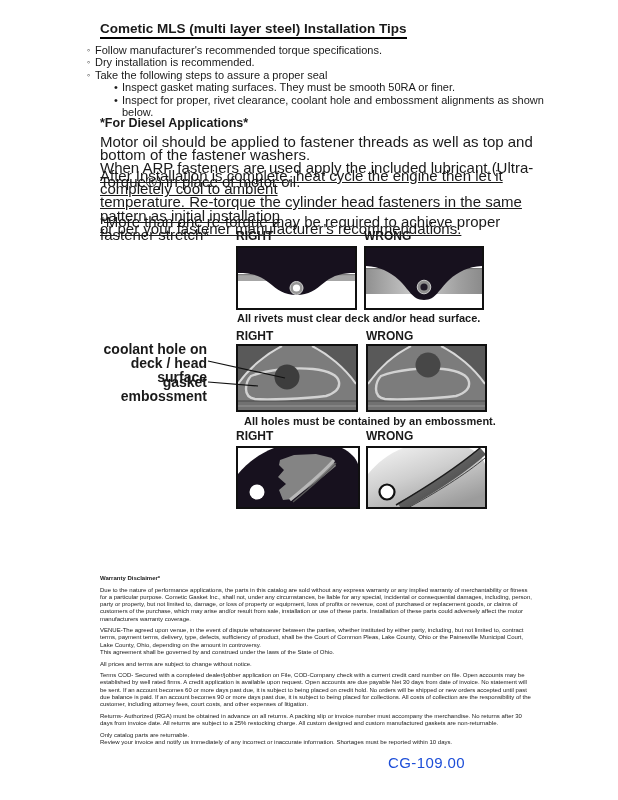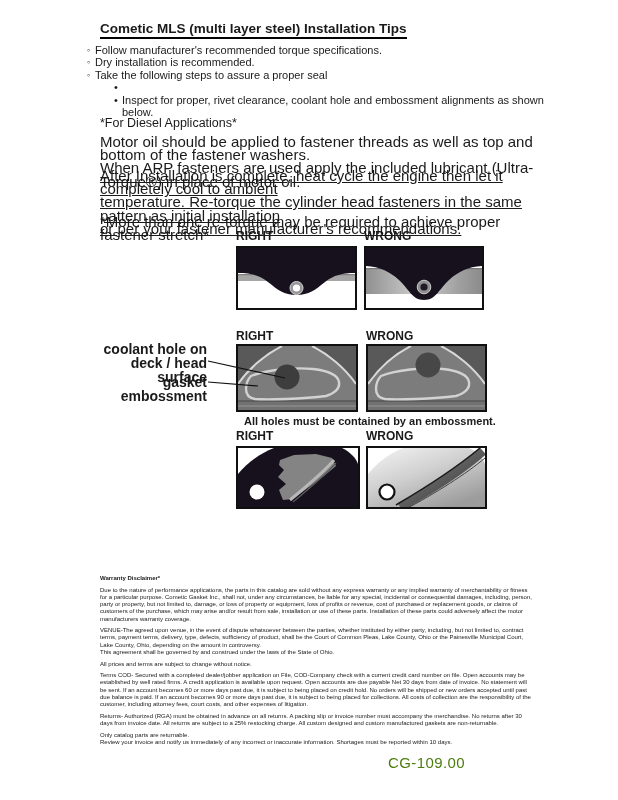--- a/index.html
+++ b/index.html
@@ -7,32 +7,32 @@
         font-family:"Liberation Sans",sans-serif;color:#1a1a1a;padding-left:40px;}
   .abs{position:absolute;}
   .title{left:100px;top:21px;font-size:13.5px;font-weight:700;
          border-bottom:2px solid #000;padding-bottom:1px;}
   .tips{left:87px;top:44px;width:478px;font-size:11px;line-height:12.4px;}
   .tip{display:flex;}
   .tip .marker{width:8px;flex:0 0 8px;}
   .tip.l1 .marker{font-size:9px;}
   .tip.l2{padding-left:27px;}
   .tip.l2 .marker{font-size:11px;}
-  .heading{left:100px;top:116px;font-size:12.5px;font-weight:400;}
+  .heading{left:100px;top:116px;font-size:12.5px;font-weight:700;}
   .body-p{left:100px;width:440px;font-size:15px;line-height:13.2px;white-space:pre-line;}
   .figlabel{font-size:12px;font-weight:700;text-align:left;width:117px;}
   .panel{position:absolute;border:2px solid #101010;background:#fff;line-height:0;}
   .caption{font-size:11px;font-weight:700;white-space:pre-line;line-height:12.5px;}
   .ann{position:absolute;left:95px;width:112px;text-align:right;font-size:14px;
        font-weight:700;line-height:14px;white-space:pre-line;}
   .leaders{position:absolute;left:100px;top:336px;pointer-events:none;}
   .disc{left:100px;top:575px;width:434px;font-size:6px;line-height:7.2px;}
   .disc p{margin:0 0 4.5px 0;white-space:pre-line;}
   .disc .dhead{font-weight:700;}
-  .pagenum{left:388px;top:754px;font-size:15px;color:#4d7c0f;letter-spacing:.4px;}
+  .pagenum{left:388px;top:754px;font-size:15px;color:#1d4ed8;letter-spacing:.4px;}
 </style>
 </head>
 <body>
 
 <div class="page">
 
   <div class="abs title">Cometic MLS (multi layer steel) Installation Tips</div>
 
   <div class="abs tips">
     <div class="tip l1">
@@ -42,20 +42,21 @@
     <div class="tip l1">
         <span class="marker">◦</span>
         <span>Dry installation is recommended.</span>
       </div>
     <div class="tip l1">
         <span class="marker">◦</span>
         <span>Take the following steps to assure a proper seal</span>
       </div>
     <div class="tip l2">
         <span class="marker">•</span>
+        <span>Inspect gasket mating surfaces.  They must be smooth 50RA or finer.</span>
       </div>
     <div class="tip l2">
         <span class="marker">•</span>
         <span>Inspect for proper, rivet clearance, coolant hole and embossment alignments as shown below.</span>
       </div>
   </div>
 
   <div class="abs heading">*For Diesel Applications*</div>
   <div class="abs body-p" style="top:135px;">Motor oil should be applied to fastener threads as well as top and bottom of the fastener washers.
 When ARP fasteners are used apply the included lubricant (Ultra-Torque®) in place of motor oil.</div>
@@ -88,20 +89,21 @@
         </linearGradient>
       </defs>
       <rect x="0" y="0" width="116" height="60" fill="#ffffff"></rect>
       <rect x="0" y="20" width="116" height="26" fill="url(#f1wg)"></rect>
       <rect x="0" y="20" width="116" height="1.2" fill="#777777"></rect>
       <path d="M0,0 H116 V18 C102,19 93,23 83,32 C73,41 70,52 58,52 C46,52 43,41 33,32 C23,23 14,19 0,18 Z" fill="#17111e"></path>
       <circle cx="58" cy="39" r="6.8" fill="#8f8f8f" stroke="#d8d8d8" stroke-width="0.9"></circle>
       <circle cx="58" cy="39" r="3.6" fill="#201a28"></circle>
     </svg>
   </div>
+  <div class="abs caption" style="left:237px;top:312px;">All rivets must clear deck and/or head surface.</div>
 
   <div class="abs figlabel" style="left:236px;top:329px;width:122px;">RIGHT</div>
   <div class="abs figlabel" style="left:366px;top:329px;width:121px;">WRONG</div>
 
   <div class="abs ann" style="top:342px;">coolant hole on
 deck / head surface</div>
   <div class="abs ann" style="top:375px;">gasket embossment</div>
 
   <div class="panel" style="left:236px;top:344px;">
     <svg width="118" height="64" viewBox="0 0 118 64">

